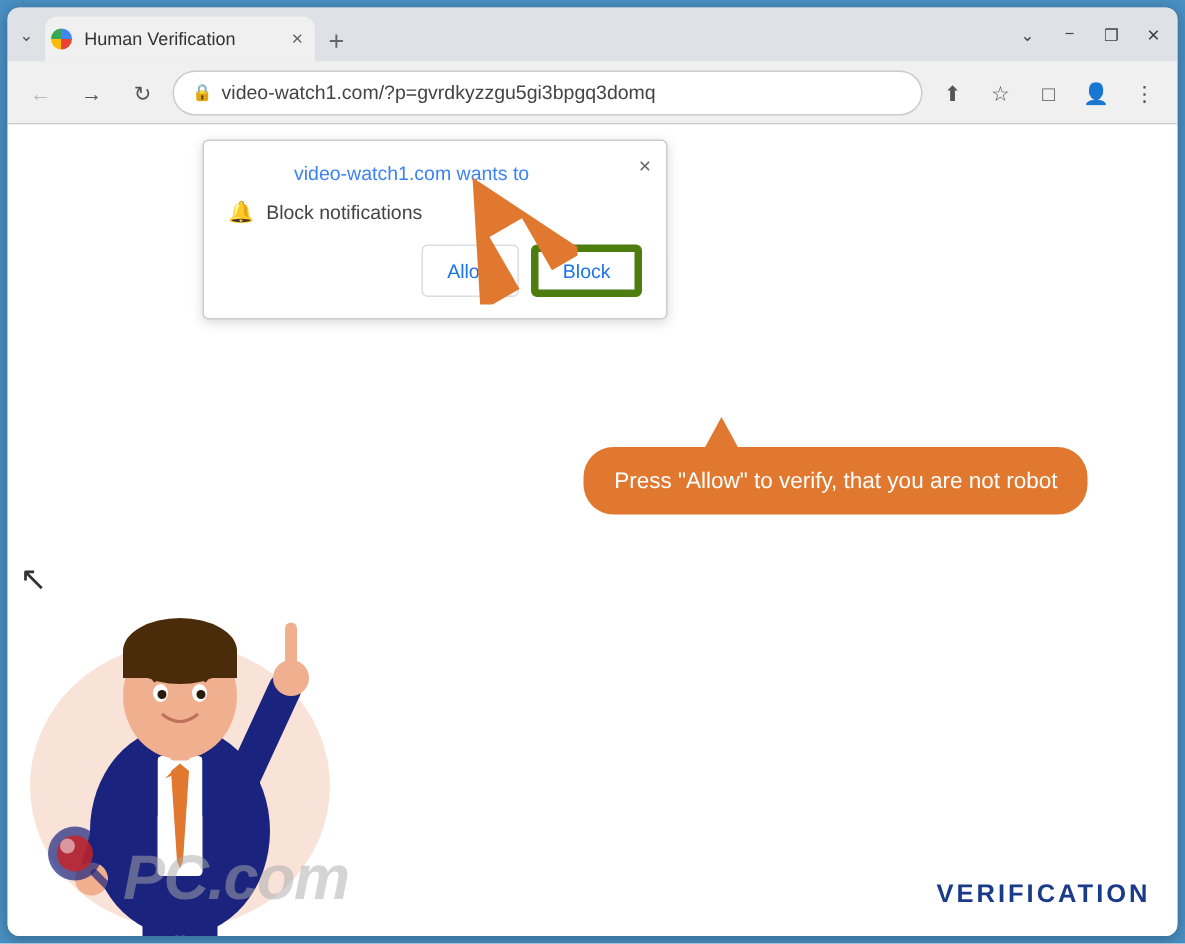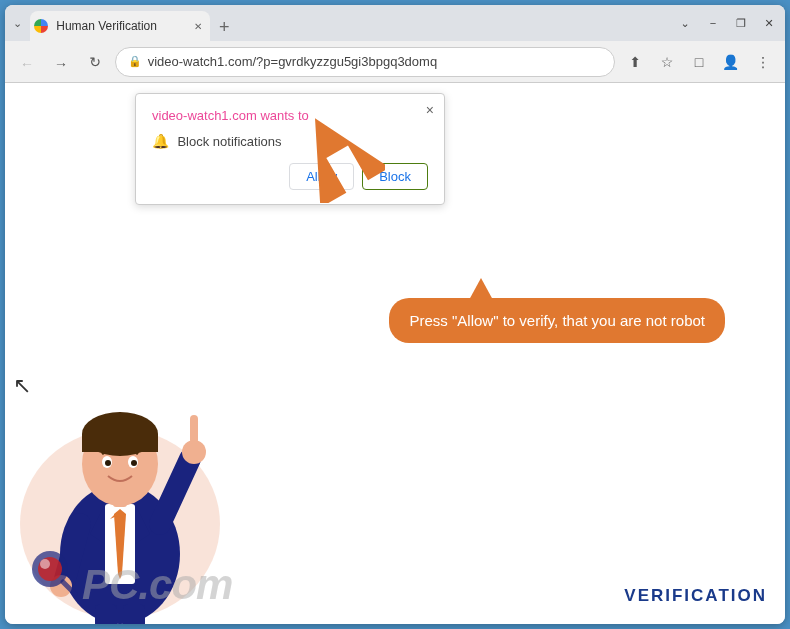--- a/index.html
+++ b/index.html
@@ -184,22 +184,23 @@
       position: absolute;
       top: 8px;
       right: 10px;
       font-size: 14px;
       color: #666;
       cursor: pointer;
     }
 
     .popup-title {
       font-size: 13px;
-      color: #ec4899;
+      color: #3b82f6;
       margin-bottom: 10px;
+      margin-left: 44px;
     }
 
     .popup-notification-row {
       display: flex;
       align-items: center;
       gap: 8px;
       font-size: 13px;
       color: #444;
       margin-bottom: 14px;
     }
@@ -224,21 +225,21 @@
 
     .btn-allow {
       background: white;
       color: #1a73e8;
       border: 1px solid #dadce0;
     }
 
     .btn-block {
       background: white;
       color: #1a73e8;
-      border: 1px solid #4d7c0f;
+      border: 5px solid #4d7c0f;
       text-align: right;
     }
 
     
     .arrow-container {
       position: absolute;
       top: 20px;
       left: 280px;
       z-index: 20;
     }

